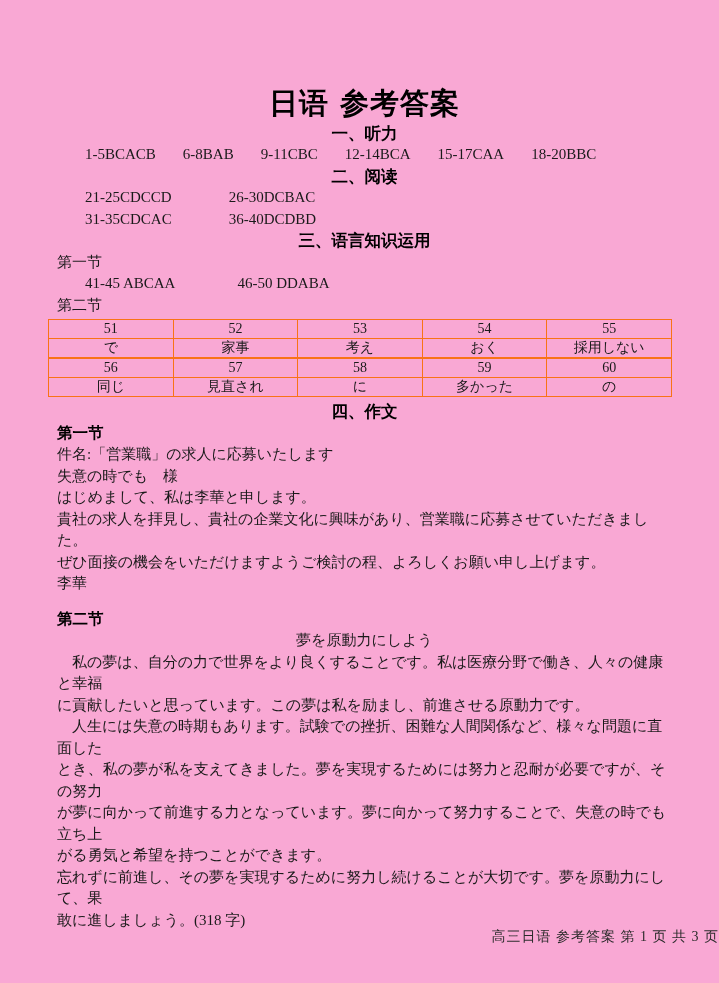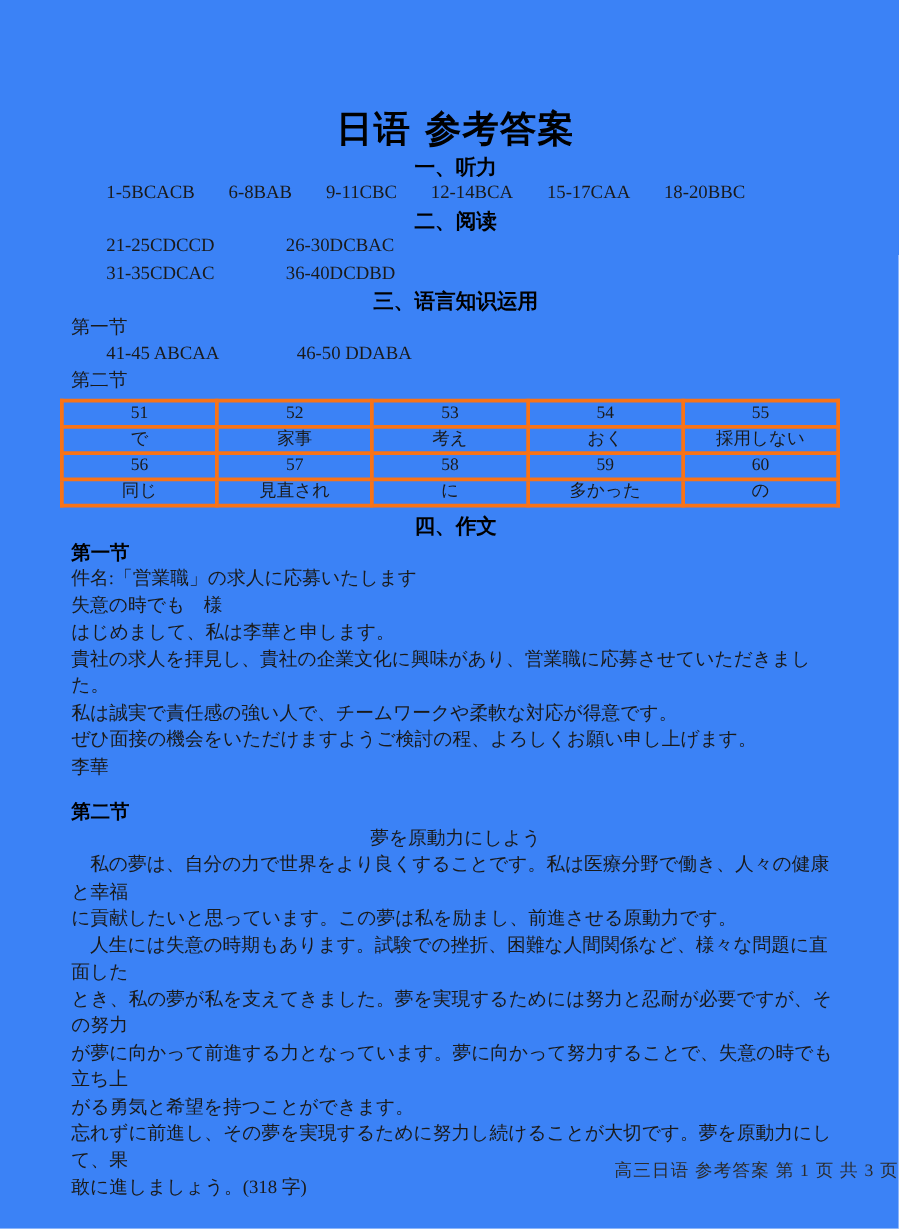--- a/index.html
+++ b/index.html
@@ -1,19 +1,19 @@
 <!DOCTYPE html>
 <html><head>
 <meta charset="utf-8">
 <style>
   html,body{margin:0;padding:0;background:#ffffff;}
   .page{
     position:relative;
     width:719px;height:983px;
-    background:#3b82f6;
+    background:#f9a8d4;
     color:#1a1a1a;
     font-family:"Liberation Serif","DejaVu Serif",serif;
     font-size:15px;
     overflow:hidden;
     box-sizing:border-box;
     padding:0 47px 0 57px;
   }
   .doc-title{
     margin-top:84px;
     text-align:center;
@@ -54,21 +54,21 @@
   .group:last-child{margin-right:0;}
   .mt-sec{margin-top:0.5px;}
   table.answers{
     border-collapse:collapse;
     table-layout:fixed;
     width:624px;
     margin-left:-9px;
     margin-top:3px;
   }
   table.answers td{
-    border:3px solid #f97316;
+    border:1px solid #f97316;
     text-align:center;
     vertical-align:middle;
     height:18px;
     font-size:14px;
     padding:0;
     line-height:18px;
   }
   table.answers tr.divider td{border-top-width:2px;}
   .t-line{line-height:21.5px;}
   .essay-title{text-align:center;line-height:21.5px;}
@@ -143,21 +143,20 @@
     </tbody>
   </table>
 
   <div class="h-section" style="margin-top:4px;">四、作文</div>
   <div class="h-sub-bold">第一节</div>
 
   <div class="t-line">件名:「営業職」の求人に応募いたします</div>
   <div class="t-line">失意の時でも　様</div>
   <div class="t-line">はじめまして、私は李華と申します。</div>
   <div class="t-line">貴社の求人を拝見し、貴社の企業文化に興味があり、営業職に応募させていただきました。</div>
-  <div class="t-line">私は誠実で責任感の強い人で、チームワークや柔軟な対応が得意です。</div>
   <div class="t-line">ぜひ面接の機会をいただけますようご検討の程、よろしくお願い申し上げます。</div>
   <div class="t-line">李華</div>
 
   <div class="spacer-letter"></div>
 
   <div class="h-sub-bold">第二节</div>
   <div class="essay-title">夢を原動力にしよう</div>
 
   <div class="t-line">　私の夢は、自分の力で世界をより良くすることです。私は医療分野で働き、人々の健康と幸福</div>
   <div class="t-line">に貢献したいと思っています。この夢は私を励まし、前進させる原動力です。</div>

